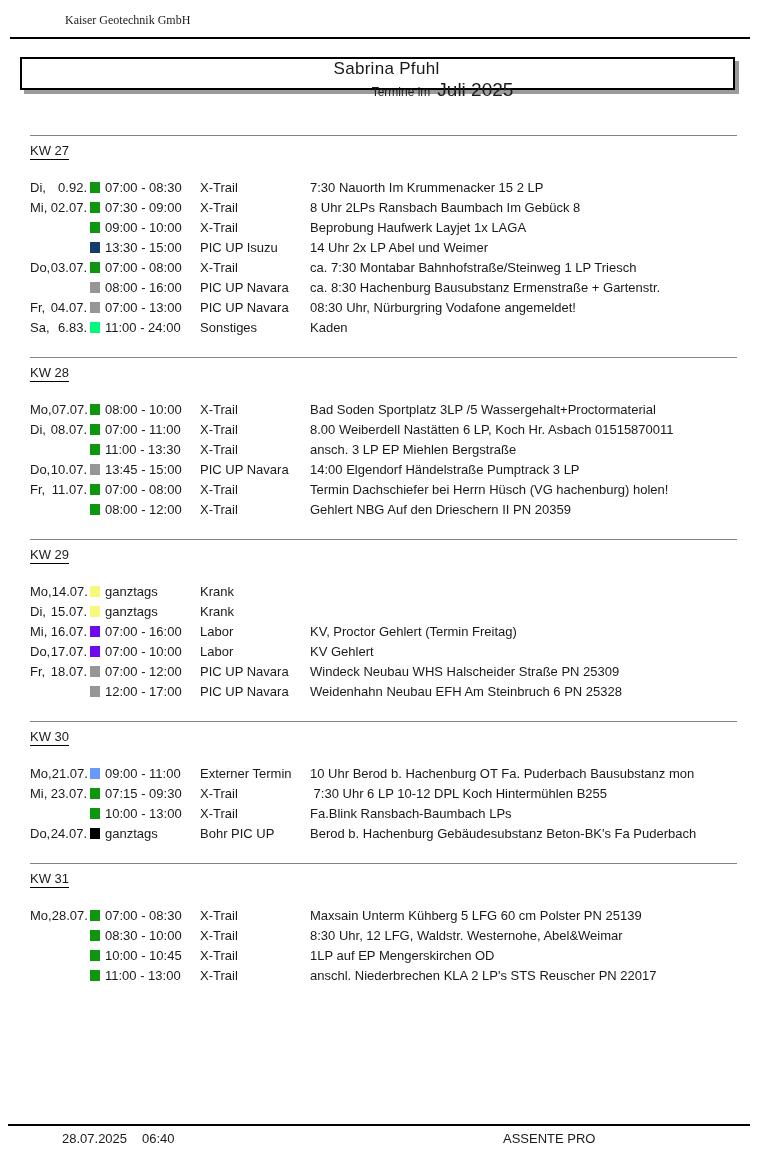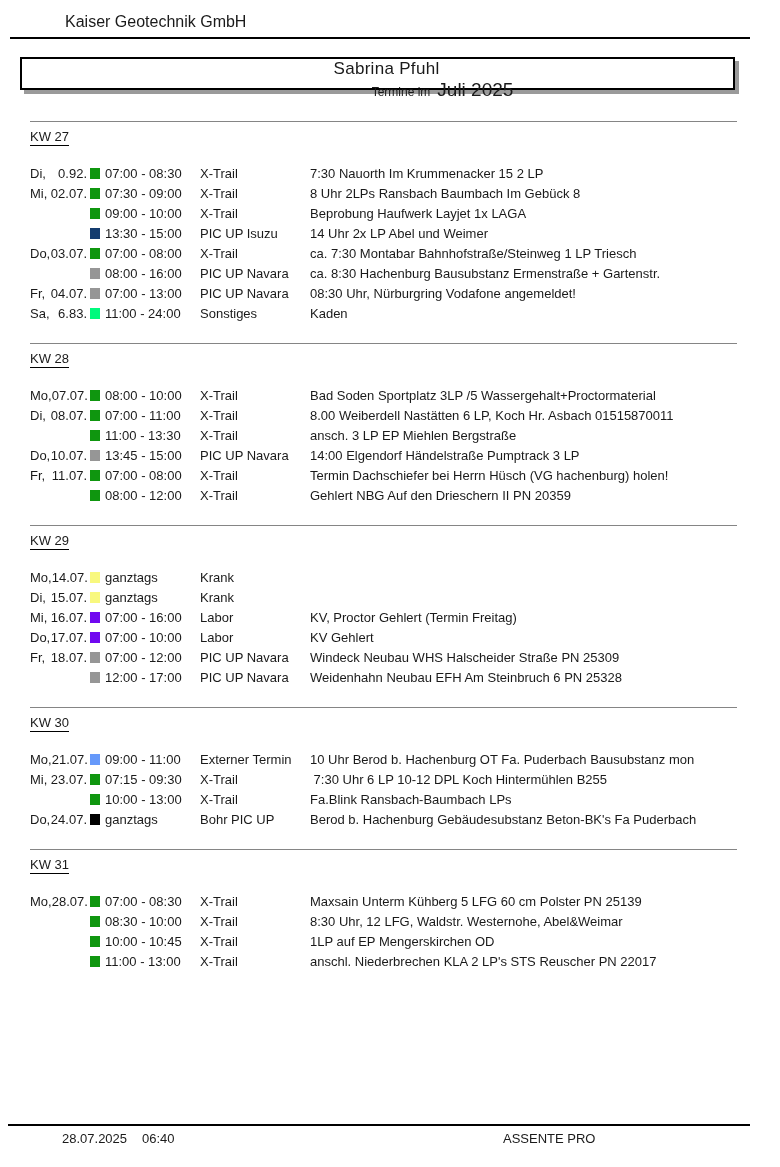--- a/index.html
+++ b/index.html
@@ -1,33 +1,33 @@
 <!DOCTYPE html>
 <html><head>
 <meta charset="utf-8">
 <style>
   html,body { margin:0; padding:0; }
   body {
     width:780px; height:1167px; background:#ffffff; position:relative;
     font-family:"Liberation Sans","DejaVu Sans",sans-serif; color:#1a1a1a;
     overflow:hidden;
   }
-  .company { position:absolute; top:13px; left:65px; font-size:16px; }
+  .company { position:absolute; top:13px; left:65px; font-size:12px;font-family:Liberation Serif, serif; }
   .top-rule { position:absolute; top:37px; left:10px; width:740px; height:2px; background:#000; }
   .title-box {
     position:absolute; top:57px; left:20px; width:711px; height:29px;
     border:2px solid #000; background:#fff; box-shadow:4px 4px 0 #9a9a9a;
     display:flex; align-items:center;flex-direction:column;
   }
   .person { font-size:17px; margin-left:18px; letter-spacing:0.3px; }
   .title-mid { margin-left:130px; display:flex; align-items:baseline; }
   .title-prefix { font-size:12px; }
   .title-month { font-size:19px; margin-left:7px; }
 
-  .content { position:absolute; top:90px; left:0; width:780px; padding-top:31px; }
+  .content { position:absolute; top:90px; left:0; width:780px; padding-top:45px; }
   .week { margin-bottom:20px; }
   .sep { margin-left:30px; width:707px; height:0; border-top:1px solid #858585; }
   .kw {
     margin-left:30px; margin-top:8px; width:max-content;
     font-size:13px; line-height:14px; border-bottom:1px solid #000; padding-bottom:1px;
   }
   .rows { margin-top:17px; }
   .row { height:20px; display:flex; align-items:center; font-size:13px; }
   .row span { white-space:pre; }
   .daycol { margin-left:30px; width:57px; display:flex; justify-content:space-between; flex:none;text-align:right; }

